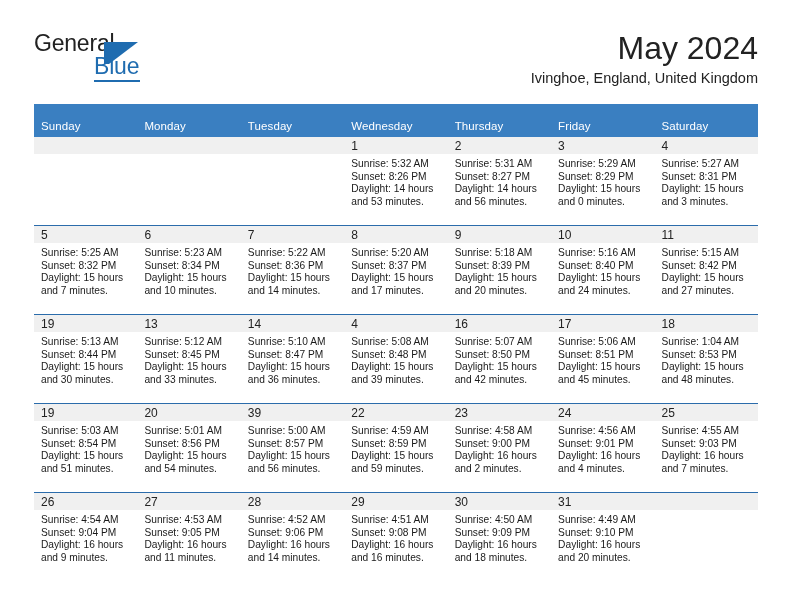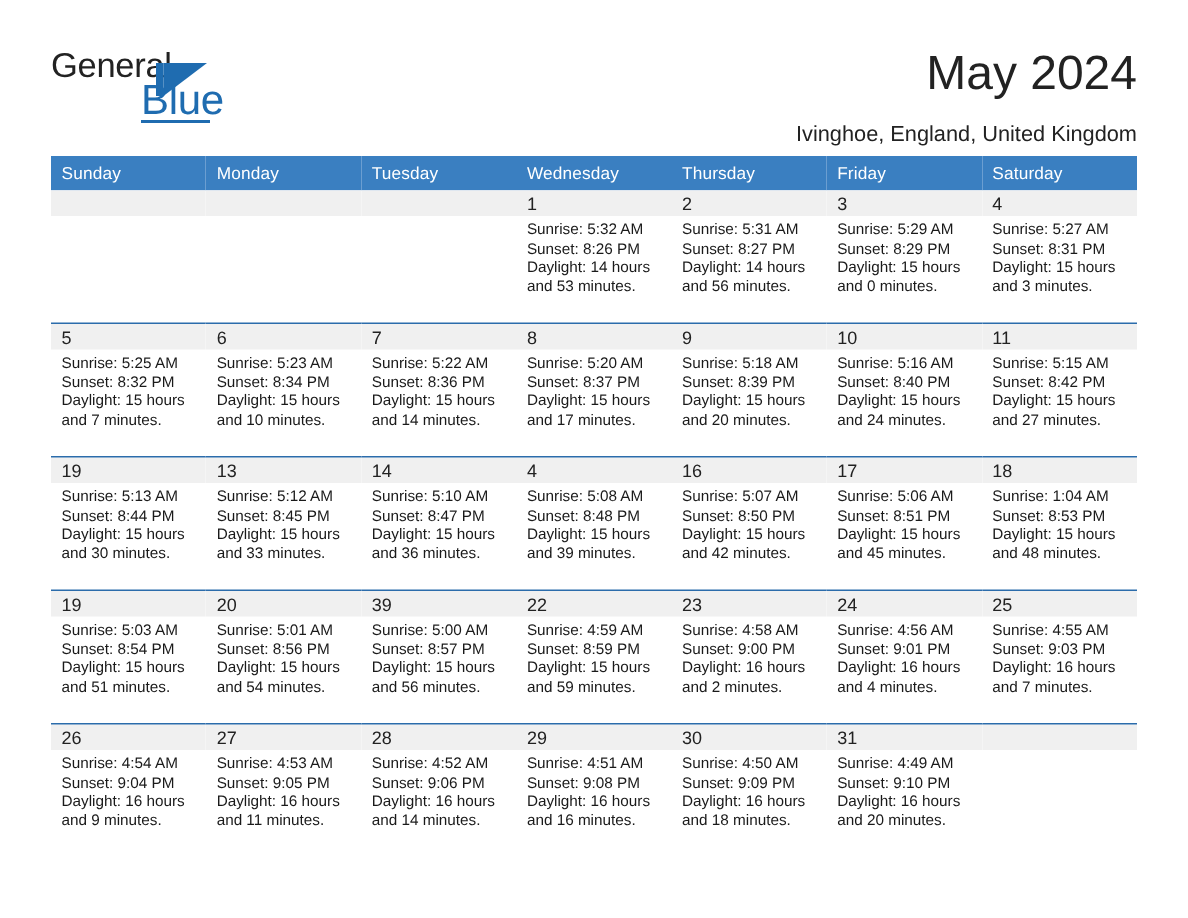--- a/index.html
+++ b/index.html
@@ -67,21 +67,21 @@
     top: 0;
     width: 0;
     height: 0;
     border-left: 29px solid #1f6cb0;
     border-bottom: 22px solid transparent;
   }
   .logo-blue {
     position: absolute;
     left: 60px;
     top: 23px;
-    font-size: 28px;
+    font-size: 23px;
     line-height: 23px;
     letter-spacing: -0.2px;
     color: #1f6cb0;
   }
   .logo-underline {
     position: absolute;
     left: 60px;
     top: 48px;
     width: 46px;
     height: 2px;
@@ -95,21 +95,21 @@
     text-align: right;
   }
   .month-title {
     font-size: 32px;
     line-height: 32px;
     color: #222222;
     font-weight: normal;
     white-space: nowrap;
   }
   .location-sub {
-    margin-top: 17px;
+    margin-top: 5px;
     font-size: 14.5px;
     line-height: 18px;
     color: #222222;
     white-space: nowrap;
   }
 
   
   .calendar {
     position: absolute;
     left: 34px;
@@ -117,21 +117,21 @@
     width: 724px;
     border-collapse: collapse;
     table-layout: fixed;
   }
   .calendar th {
     background: #3a7fc1;
     color: #ffffff;
     font-size: 11.5px;
     font-weight: normal;
     text-align: left;
-    padding: 5px 0 5px 7px;
+    padding: 15px 0 5px 7px;
     height: 13px;
     letter-spacing: 0.1px;
   }
   .calendar td {
     width: 103.43px;
     vertical-align: top;
     padding: 0;
     border-top: 1.6px solid #2b6cab;
   }
   .calendar tr.week-row:first-of-type td {

